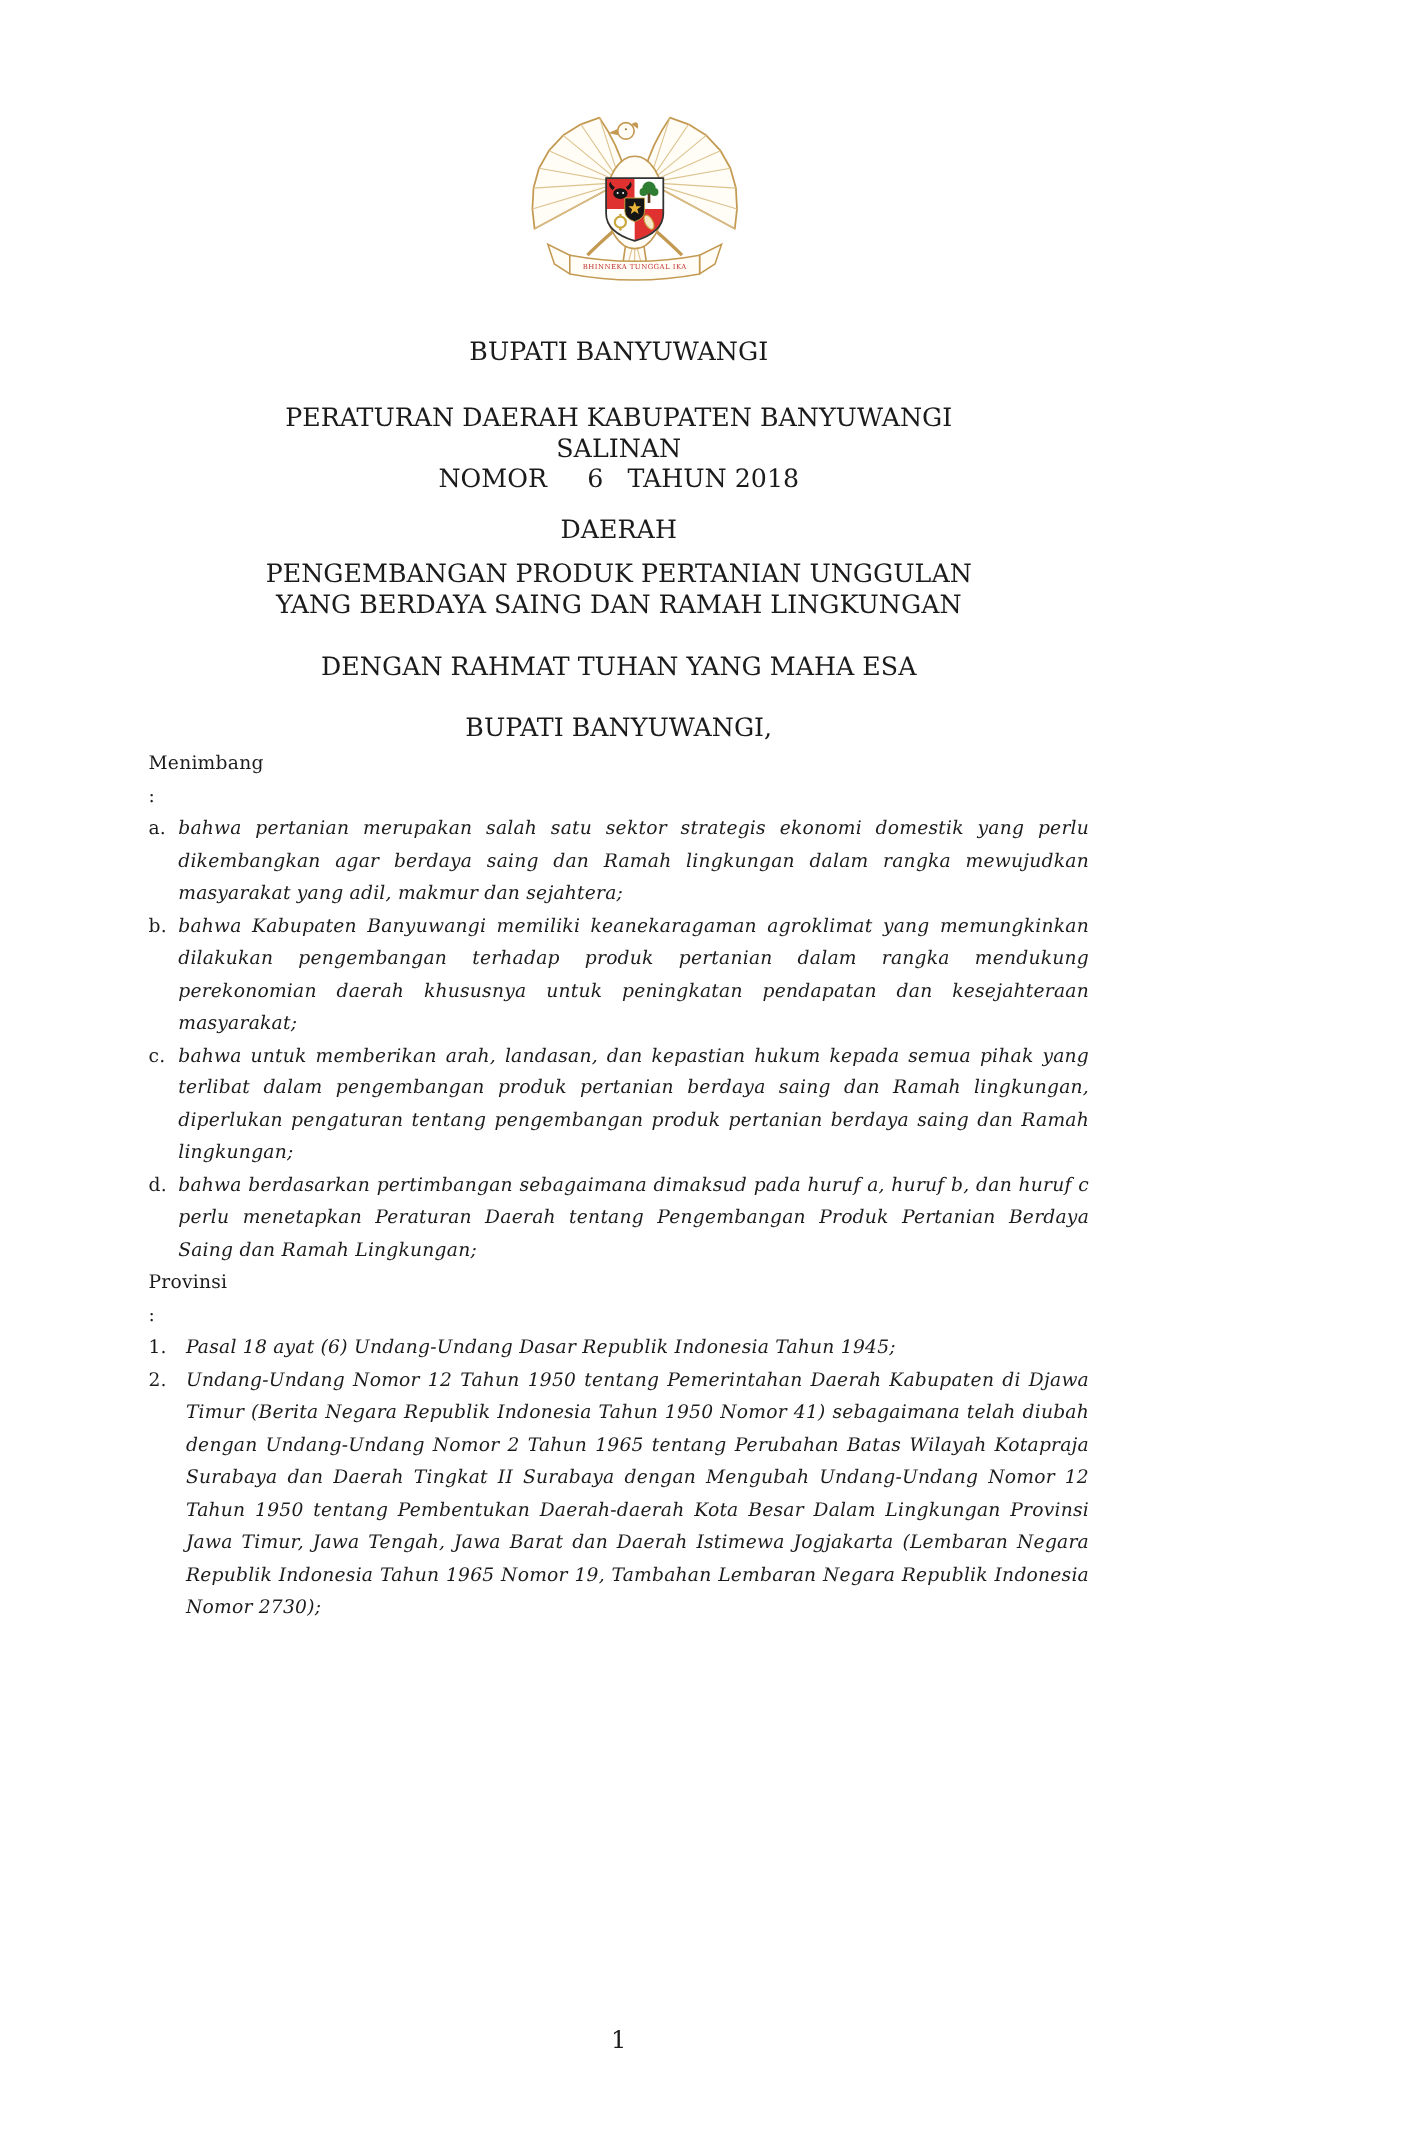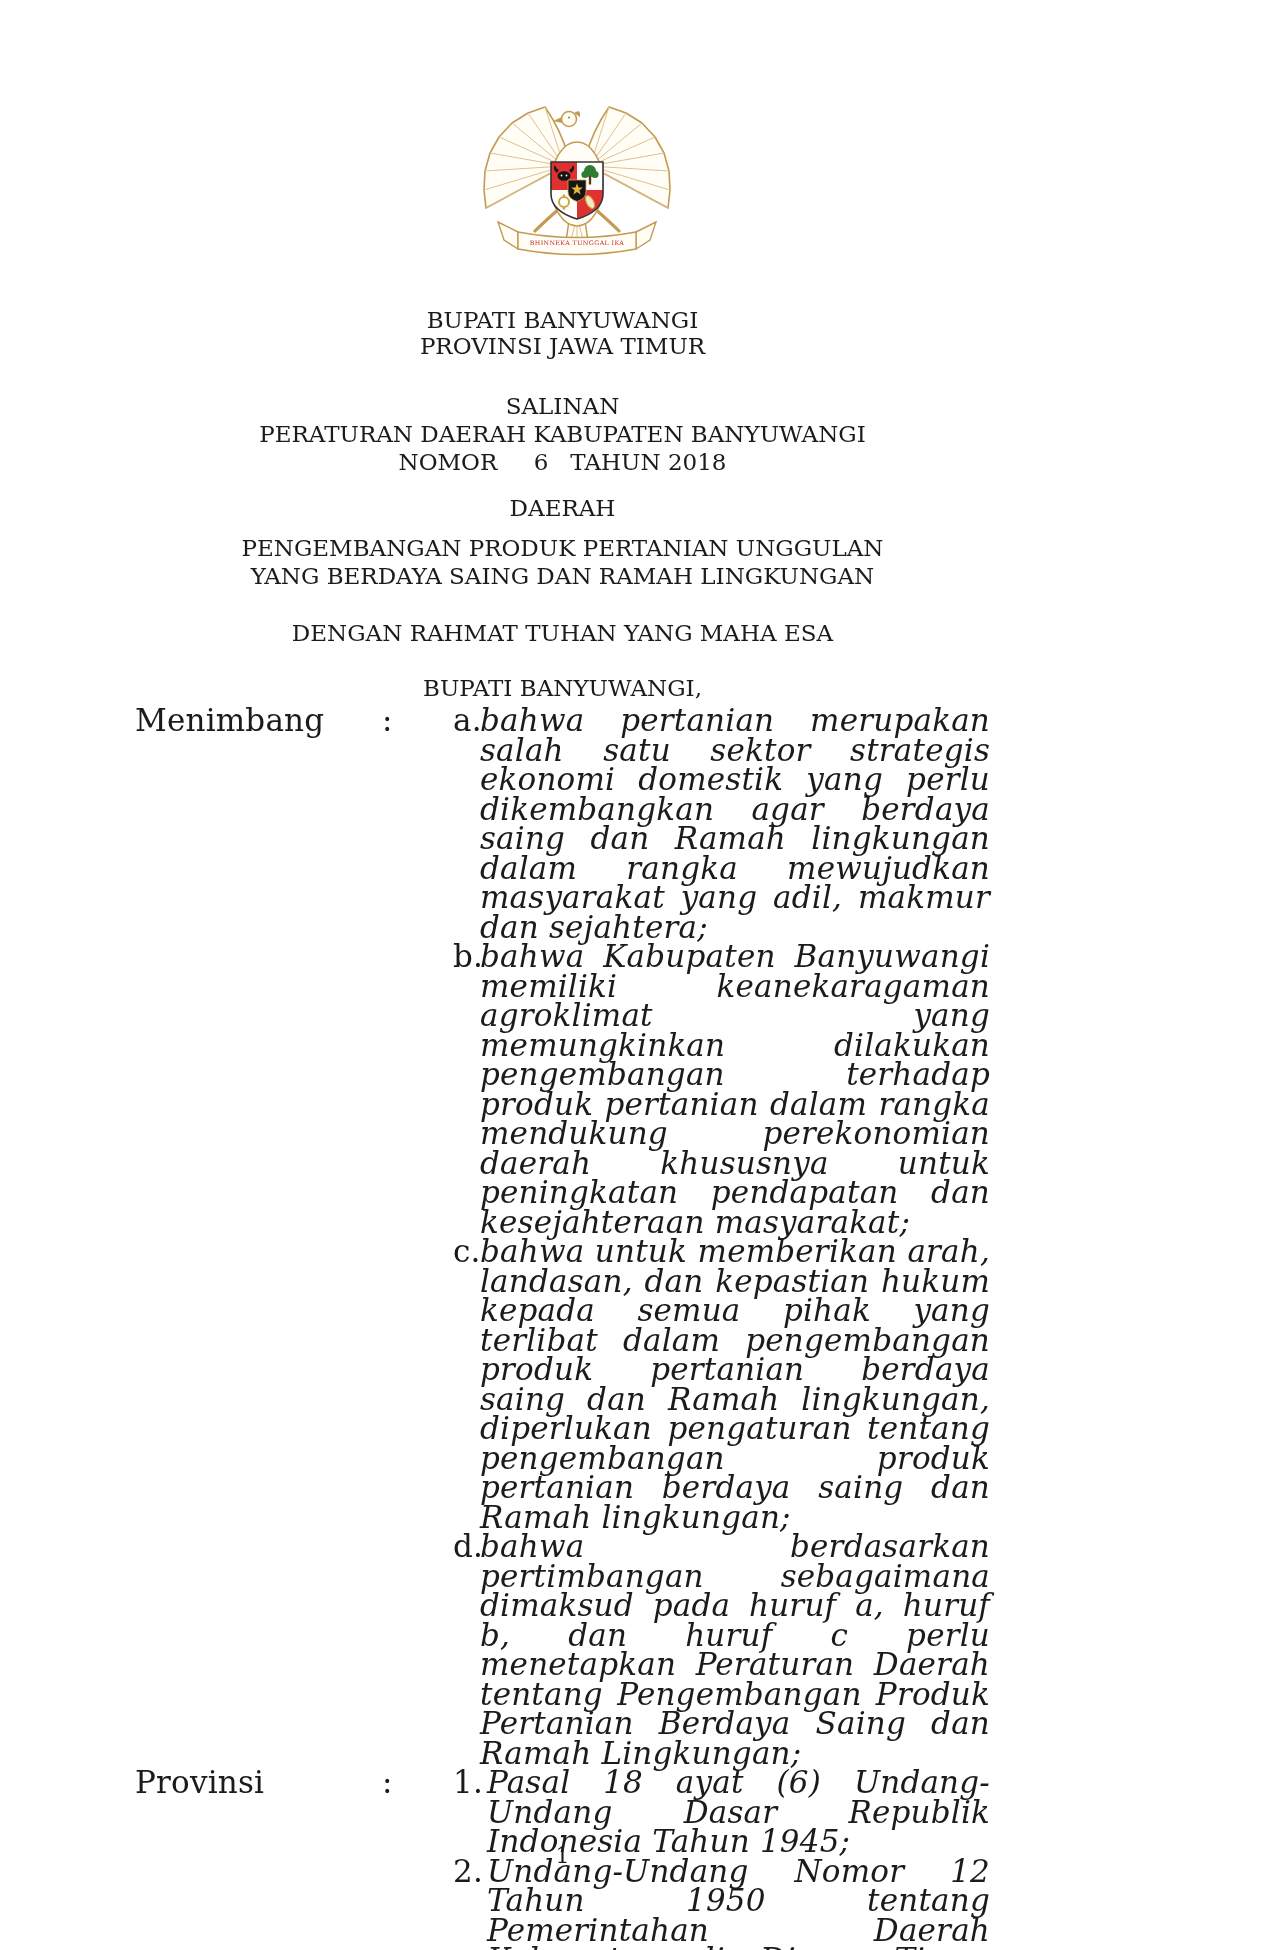--- a/index.html
+++ b/index.html
@@ -15,21 +15,21 @@
   }
   .emblem{width:190px;height:164px;margin:102px auto 0 auto;transform:translateX(14px);}
   .center-line{text-align:center;font-size:23px;}
   .hdr{margin-top:41px;line-height:26px;}
   .salinan-block{margin-top:33px;line-height:28px;}
   .pre{white-space:pre;}
   .tentang{margin-top:18px;line-height:28px;}
   .subject{margin-top:12px;line-height:28px;}
   .invocation{margin-top:29px;line-height:28px;}
   .issuer-call{margin-top:28px;line-height:26px;}
-  .clause{display:flex;font-size:31px;line-height:29.5px;letter-spacing:0.2px;}
+  .clause{display:flex;font-size:17px;line-height:29.5px;letter-spacing:0.2px;flex-direction:column;}
   .clause.first{margin-top:5px;}
   .clause-label{width:247px;flex:none;}
   .clause-colon{width:71px;flex:none;}
   .clause-items{flex:1;min-width:0;}
   .item{display:flex;}
   .item .marker{flex:none;width:27px;}
   .clause.mengingat .item .marker{width:34px;}
   .item .text{flex:1;min-width:0;text-align:justify;font-style:italic;}
   .page-number{position:absolute;left:135px;right:118px;top:1843px;text-align:center;font-size:22px;}
 </style>
@@ -110,26 +110,25 @@
 
       <path d="M36,130 L16,120 L22,138 L36,147 Z" fill="#fffdf6" stroke="#c49a52" stroke-width="1.4"></path>
       <path d="M154,130 L174,120 L168,138 L154,147 Z" fill="#fffdf6" stroke="#c49a52" stroke-width="1.4"></path>
       <path d="M36,130 Q95,141 154,130 L154,147 Q95,158 36,147 Z" fill="#fffdf6" stroke="#c49a52" stroke-width="1.4"></path>
       <text x="95" y="142.5" text-anchor="middle" font-size="6.3" letter-spacing="0.4" fill="#c03030">BHINNEKA TUNGGAL IKA</text>
     </svg>
   </div>
 
   <div class="hdr">
     <div class="center-line">BUPATI BANYUWANGI</div>
-    <div class="center-line">PROVINSI JAWA TIMUR</div>
   </div>
 
   <div class="salinan-block">
+    <div class="center-line">PERATURAN DAERAH KABUPATEN BANYUWANGI</div>
     <div class="center-line">SALINAN</div>
-    <div class="center-line">PERATURAN DAERAH KABUPATEN BANYUWANGI</div>
     <div class="center-line pre">NOMOR     6   TAHUN 2018</div>
   </div>
 
   <div class="tentang center-line">DAERAH</div>
 
   <div class="subject">
     <div class="center-line">PENGEMBANGAN PRODUK PERTANIAN UNGGULAN</div>
     <div class="center-line">YANG BERDAYA SAING DAN RAMAH LINGKUNGAN</div>
   </div>
 

